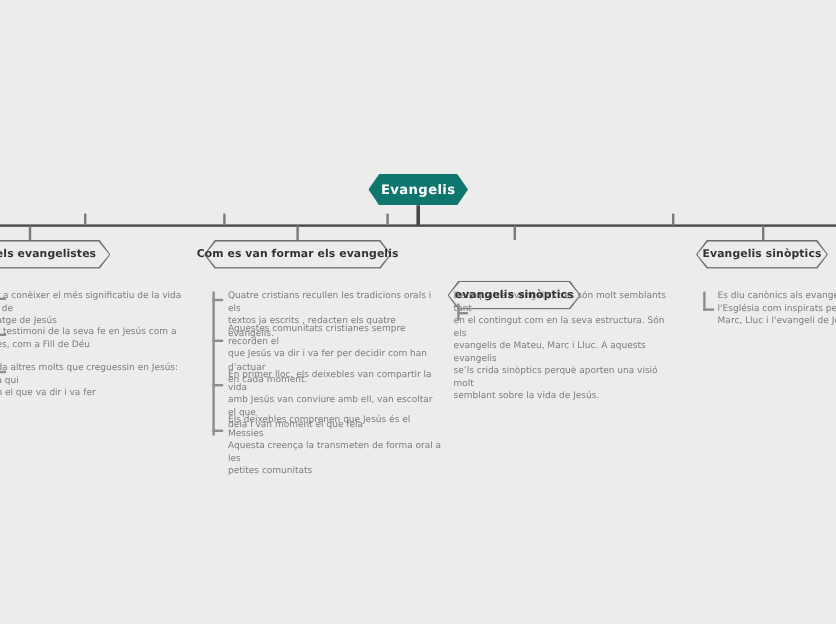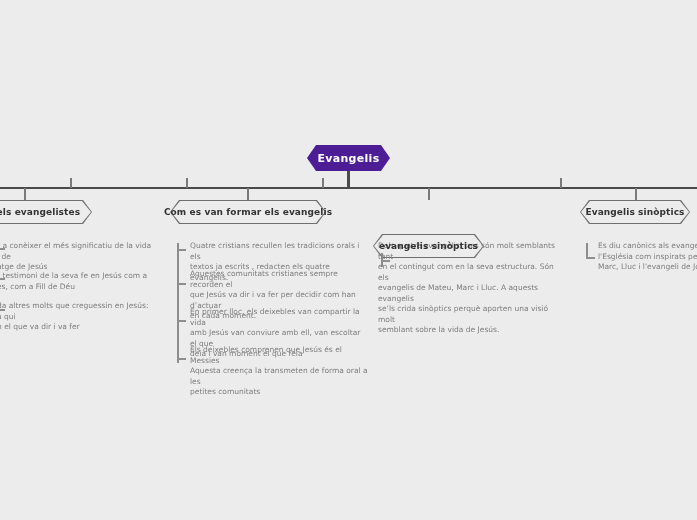--- a/index.html
+++ b/index.html
@@ -52,21 +52,21 @@
     width: 2px;
   }
 
   
   .root-node {
     position: absolute;
     left: 307px;
     top: 145px;
     width: 83px;
     height: 26px;
-    background: #4c1d95;
+    background: #0f766e;
     color: #ffffff;
     font-size: 11px;
     font-weight: bold;
     letter-spacing: 0.3px;
     display: flex;
     align-items: center;
     justify-content: center;
     -webkit-clip-path: polygon(9px 0, calc(100% - 9px) 0, 100% 50%, calc(100% - 9px) 100%, 9px 100%, 0 50%);
     clip-path: polygon(9px 0, calc(100% - 9px) 0, 100% 50%, calc(100% - 9px) 100%, 9px 100%, 0 50%);
   }

